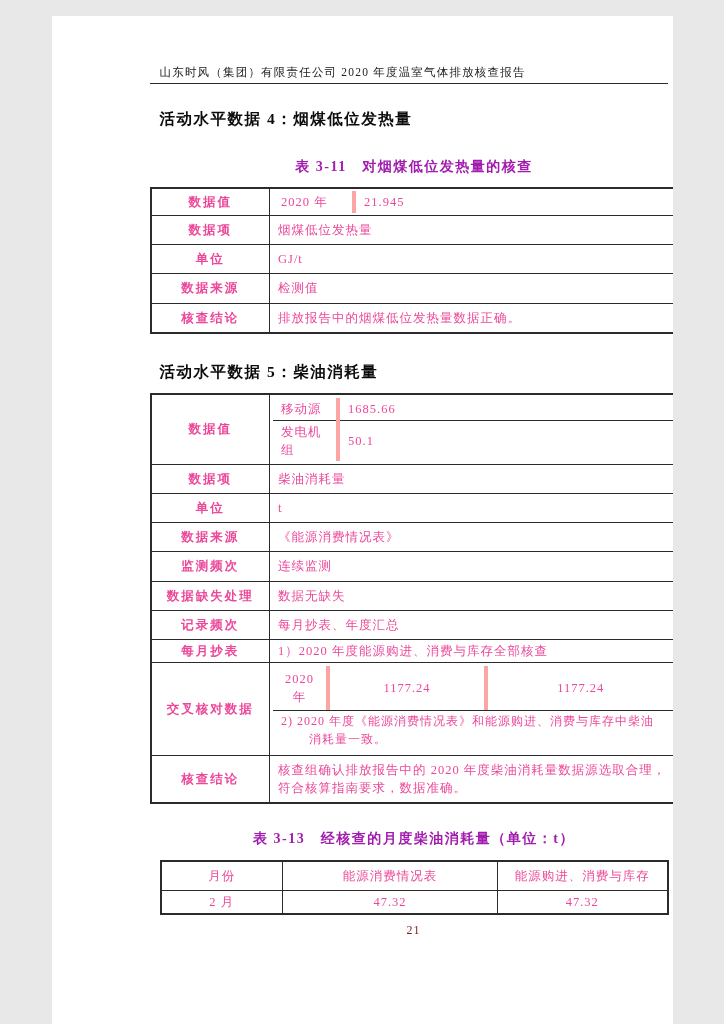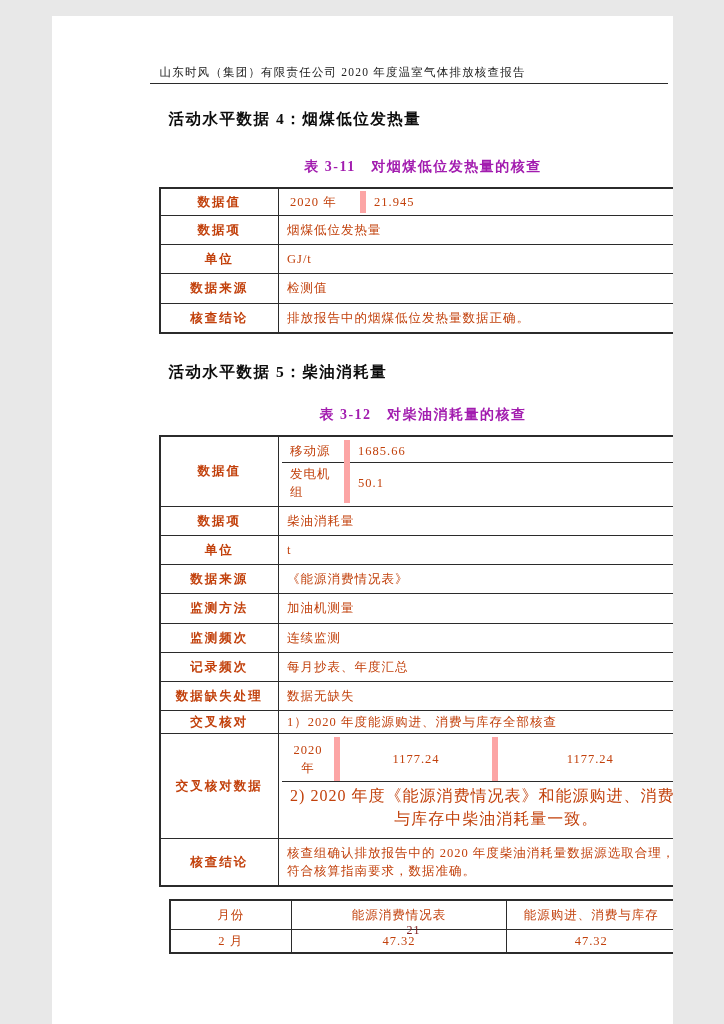--- a/index.html
+++ b/index.html
@@ -7,53 +7,53 @@
     position:relative;width:621px;height:1024px;background:#ffffff;
     font-family:"Liberation Serif","DejaVu Serif",serif;color:#1c1c1c;
     overflow:hidden;margin:16px auto;
   }
   .doc-header{
     position:absolute;top:49px;left:108px;font-size:11.5px;letter-spacing:1.2px;color:#222;
   }
   .header-rule{
     position:absolute;top:67px;left:98px;width:518px;border-top:1.6px solid #2b2b2b;height:0;
   }
-  .content{position:absolute;top:0;left:107px;width:529px;}
+  .content{position:absolute;top:0;left:98px;width:529px;}
   .sec-heading{
     font-size:15.5px;font-weight:bold;letter-spacing:1.5px;color:#0c0c0c;
     margin:0 0 0 10px;line-height:21px;
   }
   .sec-heading.first{margin-top:92px;}
   .sec-heading.second{margin-top:27px;}
   .tbl-caption{
     text-align:center;font-size:14px;font-weight:bold;letter-spacing:1.5px;color:#a21caf;
     line-height:19px;
   }
   .cap-1{margin-top:28px;}
   .cap-2{margin-top:23px;}
   .cap-3{margin-top:25px;}
   table{border-collapse:collapse;table-layout:fixed;}
   .tbl{width:527px;margin-top:11px;border:2px solid #2b2b2b;}
   .tbl td{
     border:1px solid #2b2b2b;font-size:12.5px;letter-spacing:1px;
-    padding:5px 8px;vertical-align:middle;line-height:1.45;color:#c2410c;
+    padding:5px 8px;vertical-align:middle;line-height:1.45;color:#ec4899;
   }
   .tbl td.label{
     text-align:center;font-weight:bold;letter-spacing:2px;padding:5px 2px;
   }
   .tbl tr.compact td{padding-top:2px;padding-bottom:2px;}
   .tbl td.nohost{padding:3px;}
   .nest{width:100%;}
   .nest td{border:none;padding:2px 8px;}
-  .nest td + td{border-left:6px solid #fca5a5;}
+  .nest td + td{border-left:4px solid #fca5a5;}
   .nest tr + tr td{border-top:1px solid #2b2b2b;}
   .nest-cross td{text-align:center;padding:4px 4px;}
   .cross-note{
-    font-size:16px;letter-spacing:1px;line-height:1.45;
-    border-top:1px solid #2b2b2b;padding:2px 8px 4px 36px;text-indent:-28px;text-align:center;
+    font-size:12px;letter-spacing:1px;line-height:1.45;
+    border-top:1px solid #2b2b2b;padding:2px 8px 4px 36px;text-indent:-28px;
   }
   .tbl-monthly{width:507px;margin:12px 0 0 10px;border:2px solid #2b2b2b;}
   .tbl-monthly td{text-align:center;}
   .tbl-monthly tr.data td{padding-top:2px;padding-bottom:2px;}
   .page-number{
     position:absolute;top:907px;left:0;width:724px;text-align:center;
     font-size:12px;color:#7f1d1d;letter-spacing:1px;
   }
 </style>
 </head>
@@ -107,21 +107,20 @@
       </tr>
       <tr>
         <td class="label">核查结论</td>
         <td>排放报告中的烟煤低位发热量数据正确。</td>
       </tr>
     </tbody>
       </table>
 
     <div class="sec-heading second">活动水平数据 5：柴油消耗量</div>
 
-    <div class="tbl-caption cap-2">表 3-12　对柴油消耗量的核查</div>
 
     <table class="tbl">
       <colgroup>
           <col style="width:119px">
           <col style="width:408px">
         </colgroup>
       <tbody>
           <tr>
         <td class="label">数据值</td>
         <td class="nohost">
@@ -149,37 +148,33 @@
       </tr>
       <tr>
         <td class="label">单位</td>
         <td>t</td>
       </tr>
       <tr>
         <td class="label">数据来源</td>
         <td>《能源消费情况表》</td>
       </tr>
       <tr>
-        <td class="label">监测方法</td>
-        <td>加油机测量</td>
-      </tr>
-      <tr>
         <td class="label">监测频次</td>
         <td>连续监测</td>
       </tr>
       <tr>
+        <td class="label">数据缺失处理</td>
+        <td>数据无缺失</td>
+      </tr>
+      <tr>
         <td class="label">记录频次</td>
         <td>每月抄表、年度汇总</td>
       </tr>
-      <tr>
-        <td class="label">数据缺失处理</td>
-        <td>数据无缺失</td>
-      </tr>
       <tr class="compact">
-        <td class="label">交叉核对</td>
+        <td class="label">每月抄表</td>
         <td>1）2020 年度能源购进、消费与库存全部核查</td>
       </tr>
       <tr>
         <td class="label">交叉核对数据</td>
         <td class="nohost">
           <table class="nest nest-cross">
             <colgroup>
                   <col style="width:55px">
                   <col style="width:158px">
                   <col>
@@ -195,20 +190,21 @@
           <div class="cross-note">2)  2020 年度《能源消费情况表》和能源购进、消费与库存中柴油消耗量一致。</div>
         </td>
       </tr>
       <tr>
         <td class="label">核查结论</td>
         <td>核查组确认排放报告中的 2020 年度柴油消耗量数据源选取合理，符合核算指南要求，数据准确。</td>
       </tr>
     </tbody>
       </table>
 
+    <div class="tbl-caption cap-3">表 3-13　经核查的月度柴油消耗量（单位：t）</div>
 
     <table class="tbl tbl-monthly">
       <colgroup>
           <col style="width:122px">
           <col style="width:215px">
           <col style="width:170px">
         </colgroup>
       <tbody>
           <tr>
         <td>月份</td>

